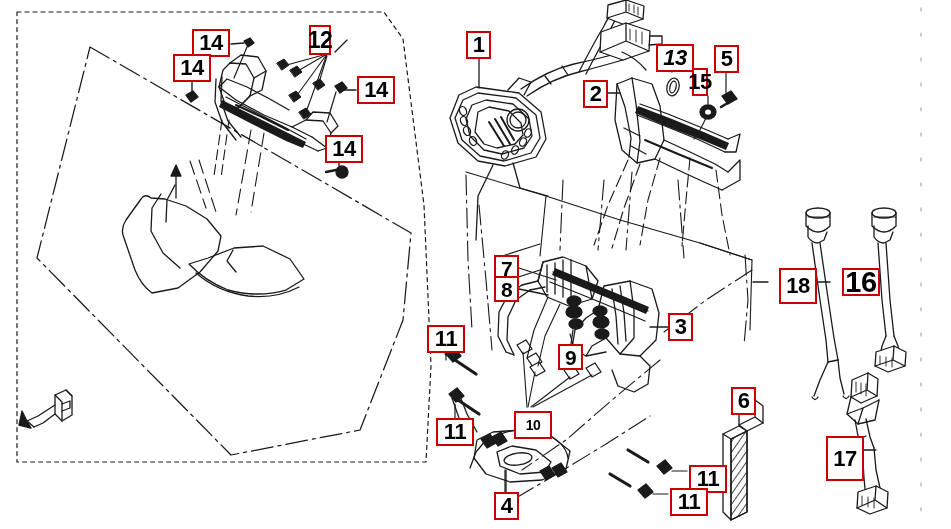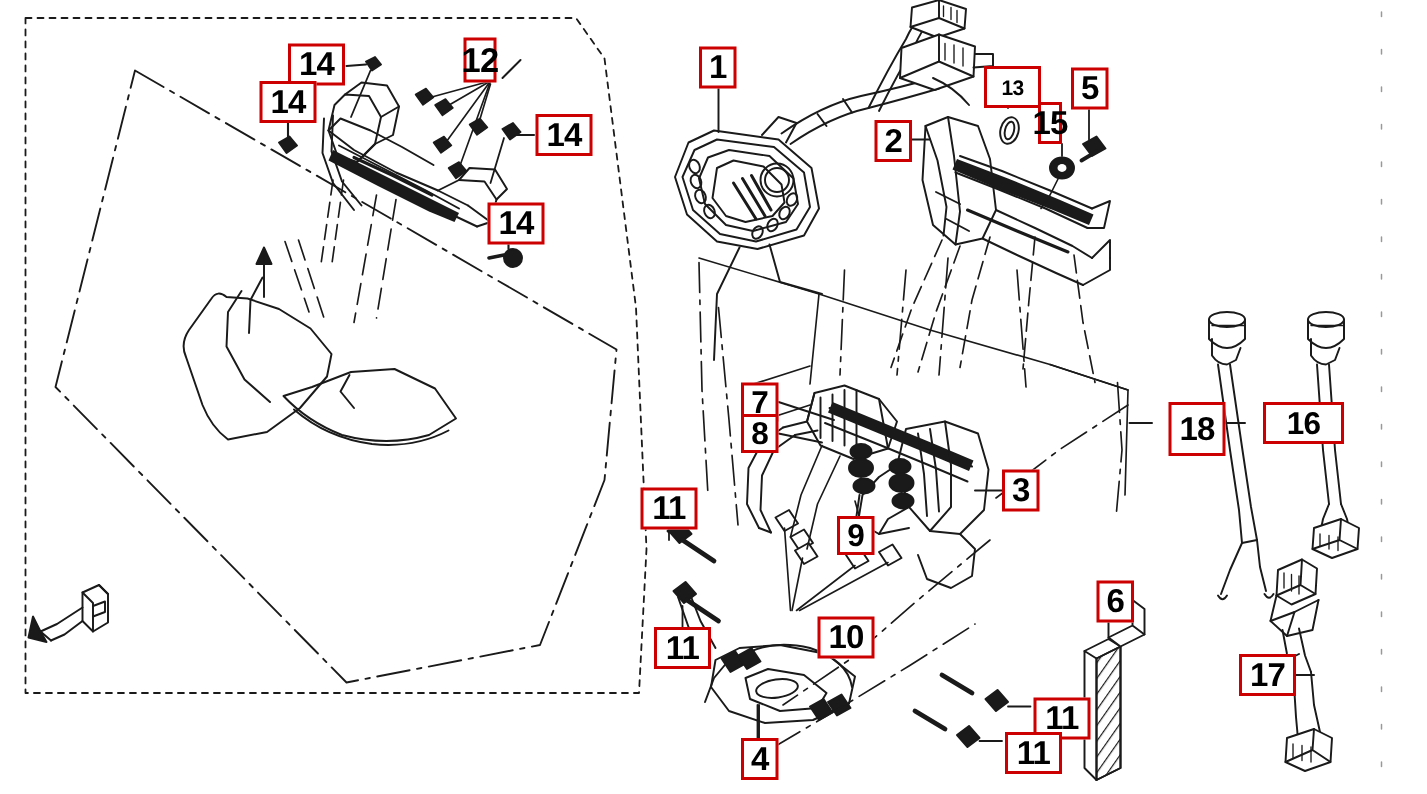--- a/index.html
+++ b/index.html
@@ -411,30 +411,30 @@
   <div id="labels-layer">
       <div class="lbl" style="left: 466px; top: 31px; width: 25px; height: 28px; font-size: 22px; border-color: rgb(204, 0, 0); color: rgb(0, 0, 0);">1</div>
       <div class="lbl" style="left: 583px; top: 80px; width: 25px; height: 28px; font-size: 22px; border-color: rgb(204, 0, 0); color: rgb(0, 0, 0);">2</div>
       <div class="lbl" style="left: 668px; top: 313px; width: 25px; height: 28px; font-size: 22px; border-color: rgb(204, 0, 0); color: rgb(0, 0, 0);">3</div>
       <div class="lbl" style="left: 494px; top: 492px; width: 25px; height: 28px; font-size: 22px; border-color: rgb(204, 0, 0); color: rgb(0, 0, 0);">4</div>
       <div class="lbl" style="left: 714px; top: 45px; width: 25px; height: 28px; font-size: 22px; border-color: rgb(204, 0, 0); color: rgb(0, 0, 0);">5</div>
       <div class="lbl" style="left: 731px; top: 387px; width: 25px; height: 28px; font-size: 22px; border-color: rgb(204, 0, 0); color: rgb(0, 0, 0);">6</div>
       <div class="lbl" style="left: 494px; top: 255px; width: 25px; height: 26px; font-size: 21px; border-color: rgb(204, 0, 0); color: rgb(0, 0, 0);">7</div>
       <div class="lbl" style="left: 494px; top: 276px; width: 25px; height: 26px; font-size: 21px; border-color: rgb(204, 0, 0); color: rgb(0, 0, 0);">8</div>
       <div class="lbl" style="left: 558px; top: 344px; width: 25px; height: 26px; font-size: 21px; border-color: rgb(204, 0, 0); color: rgb(0, 0, 0);">9</div>
-      <div class="lbl" style="left: 514px; top: 411px; width: 38px; height: 28px; font-size: 22px; border-color: rgb(204, 0, 0); color: rgb(0, 0, 0); margin-left: 31px;">10</div>
+      <div class="lbl" style="left: 514px; top: 411px; width: 38px; height: 28px; font-size: 14px; border-color: rgb(204, 0, 0); color: rgb(0, 0, 0);">10</div>
       <div class="lbl" style="left: 427px; top: 325px; width: 38px; height: 28px; font-size: 22px; border-color: rgb(204, 0, 0); color: rgb(0, 0, 0);">11</div>
       <div class="lbl" style="left: 436px; top: 418px; width: 38px; height: 28px; font-size: 22px; border-color: rgb(204, 0, 0); color: rgb(0, 0, 0);">11</div>
       <div class="lbl" style="left: 689px; top: 465px; width: 38px; height: 28px; font-size: 22px; border-color: rgb(204, 0, 0); color: rgb(0, 0, 0);">11</div>
       <div class="lbl" style="left: 670px; top: 488px; width: 38px; height: 28px; font-size: 22px; border-color: rgb(204, 0, 0); color: rgb(0, 0, 0);">11</div>
       <div class="lbl" style="left: 309px; top: 25px; width: 22px; height: 30px; font-size: 23px; border-color: rgb(204, 0, 0); color: rgb(0, 0, 0);">12</div>
-      <div class="lbl" style="left: 656px; top: 44px; width: 38px; height: 28px; font-size: 14px; border-color: rgb(204, 0, 0); color: rgb(0, 0, 0);">13</div>
+      <div class="lbl" style="left: 656px; top: 44px; width: 38px; height: 28px; font-size: 22px; border-color: rgb(204, 0, 0); color: rgb(0, 0, 0); font-style: italic;">13</div>
       <div class="lbl" style="left: 192px; top: 29px; width: 38px; height: 28px; font-size: 22px; border-color: rgb(204, 0, 0); color: rgb(0, 0, 0);">14</div>
       <div class="lbl" style="left: 173px; top: 54px; width: 38px; height: 28px; font-size: 22px; border-color: rgb(204, 0, 0); color: rgb(0, 0, 0);">14</div>
       <div class="lbl" style="left: 357px; top: 76px; width: 38px; height: 28px; font-size: 22px; border-color: rgb(204, 0, 0); color: rgb(0, 0, 0);">14</div>
       <div class="lbl" style="left: 325px; top: 135px; width: 38px; height: 28px; font-size: 22px; border-color: rgb(204, 0, 0); color: rgb(0, 0, 0);">14</div>
       <div class="lbl" style="left: 692px; top: 68px; width: 16px; height: 28px; font-size: 22px; border-color: rgb(204, 0, 0); color: rgb(0, 0, 0);">15</div>
-      <div class="lbl" style="left: 842px; top: 268px; width: 54px; height: 28px; font-size: 21px; border-color: rgb(204, 0, 0); color: rgb(0, 0, 0);">16</div>
-      <div class="lbl" style="left: 826px; top: 436px; width: 38px; height: 28px; font-size: 22px; border-color: rgb(204, 0, 0); color: rgb(0, 0, 0);">17</div>
+      <div class="lbl" style="left: 842px; top: 268px; width: 38px; height: 28px; font-size: 29px; border-color: rgb(204, 0, 0); color: rgb(0, 0, 0);">16</div>
+      <div class="lbl" style="left: 826px; top: 436px; width: 38px; height: 45px; font-size: 22px; border-color: rgb(204, 0, 0); color: rgb(0, 0, 0);">17</div>
       <div class="lbl" style="left: 779px; top: 268px; width: 38px; height: 36px; font-size: 22px; border-color: rgb(204, 0, 0); color: rgb(0, 0, 0);">18</div>
     </div>
 
 </div>
 
 </body></html>

